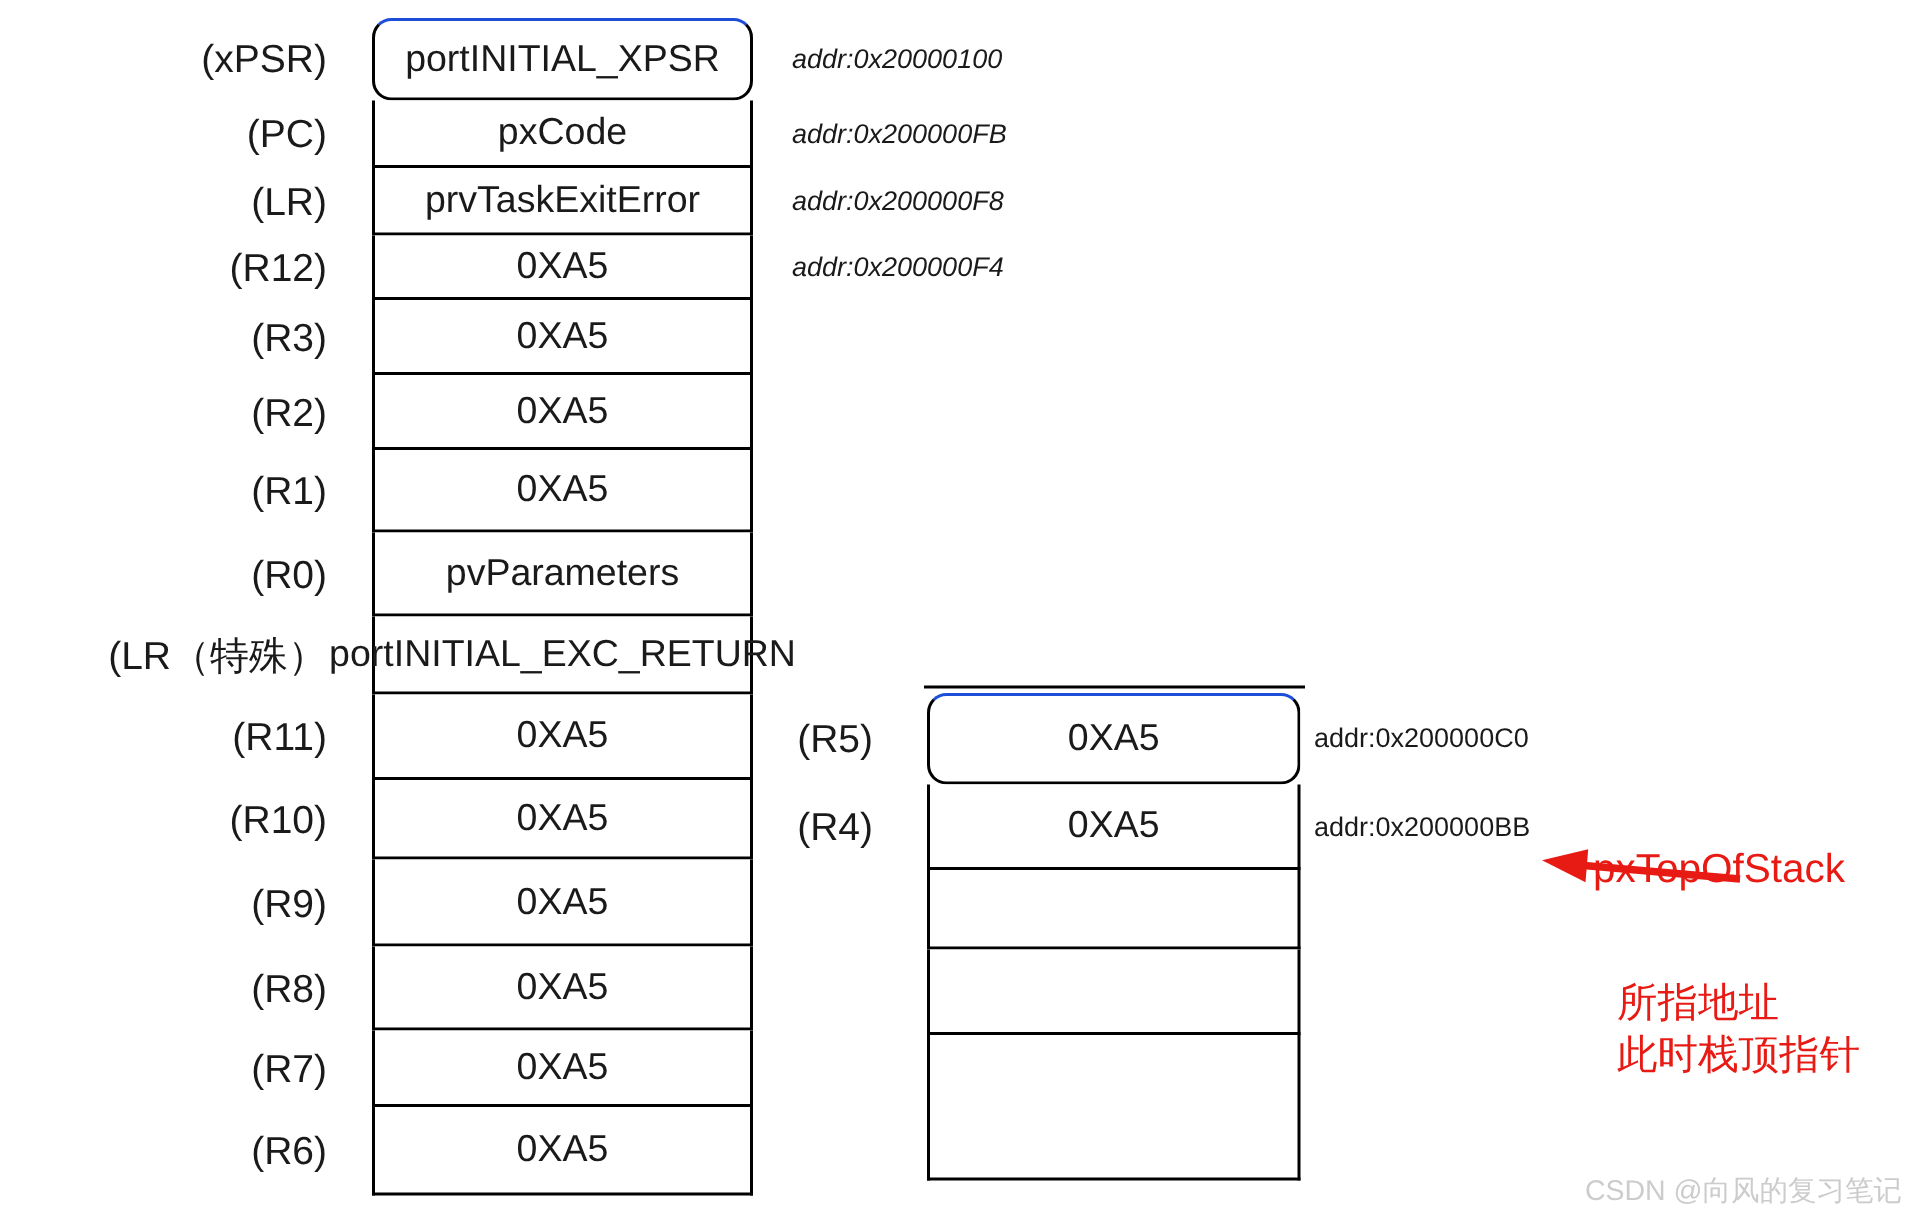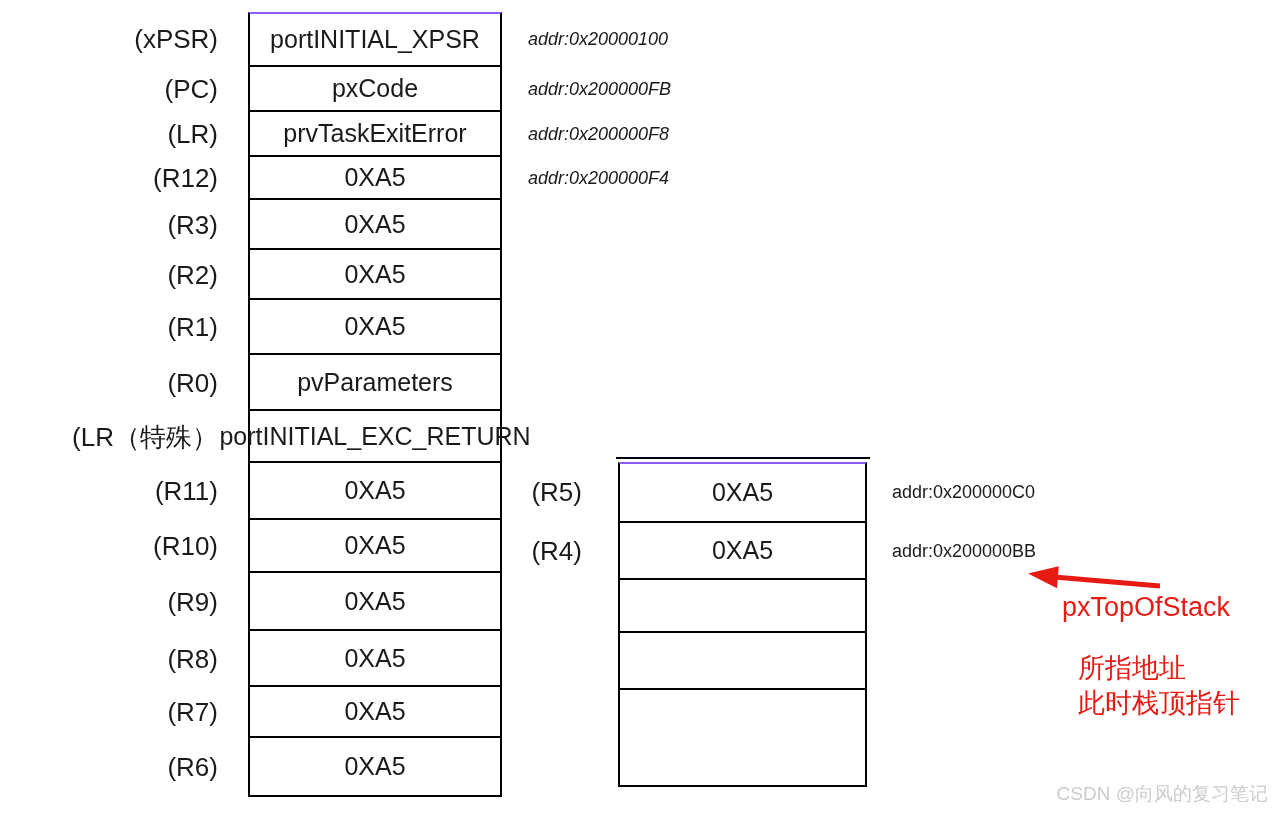--- a/index.html
+++ b/index.html
@@ -18,41 +18,41 @@
     display:flex;align-items:center;justify-content:flex-end;
     font-size:26px;white-space:nowrap;
   }
   .cell{
     display:flex;align-items:center;justify-content:center;
     border:2px solid #000;border-top:none;
     box-sizing:border-box;
     font-size:25px;white-space:nowrap;
     background:#fff;
   }
-  .srow:first-child .cell{border-top:2px solid #8b5cf6;}
+  .srow:first-child .cell{border-top:2px solid #1d4ed8;border-radius:13px;}
   .cell.overflow{overflow:visible;}
   .addr{
     display:flex;align-items:center;
     font-size:18px;white-space:nowrap;
   }
   
   .stack.left{left:0;top:12px;width:900px;padding-left:18px;}
   .stack.left .reg{width:230px;padding-right:30px;box-sizing:border-box;}
   .stack.left .cell{width:254px;}
   .stack.left .addr{padding-left:26px;font-style:italic;}
   
   .stack.right{left:540px;top:462px;width:620px;}
   .stack.right .reg{width:78px;padding-right:36px;box-sizing:border-box;}
   .stack.right .cell{width:249px;}
-  .stack.right .addr{padding-left:25px;}
+  .stack.right .addr{padding-left:9px;}
   
   .topline{position:absolute;left:616px;top:457px;width:254px;height:2px;background:#000;}
   
   .arrow-svg{position:absolute;left:1020px;top:558px;width:150px;height:40px;}
-  .ptr-label{position:absolute;left:1062px;top:592px;font-size:27px;white-space:nowrap;}
+  .ptr-label{position:absolute;left:1062px;top:564px;font-size:27px;white-space:nowrap;}
   .note{position:absolute;left:1078px;top:651px;font-size:27px;line-height:35px;white-space:nowrap;}
   
   .watermark{position:absolute;right:4px;bottom:6px;font-size:19px;white-space:nowrap;}
 </style>
 </head>
 <body>
 
 <div class="canvas">
 
   <div class="stack left">

